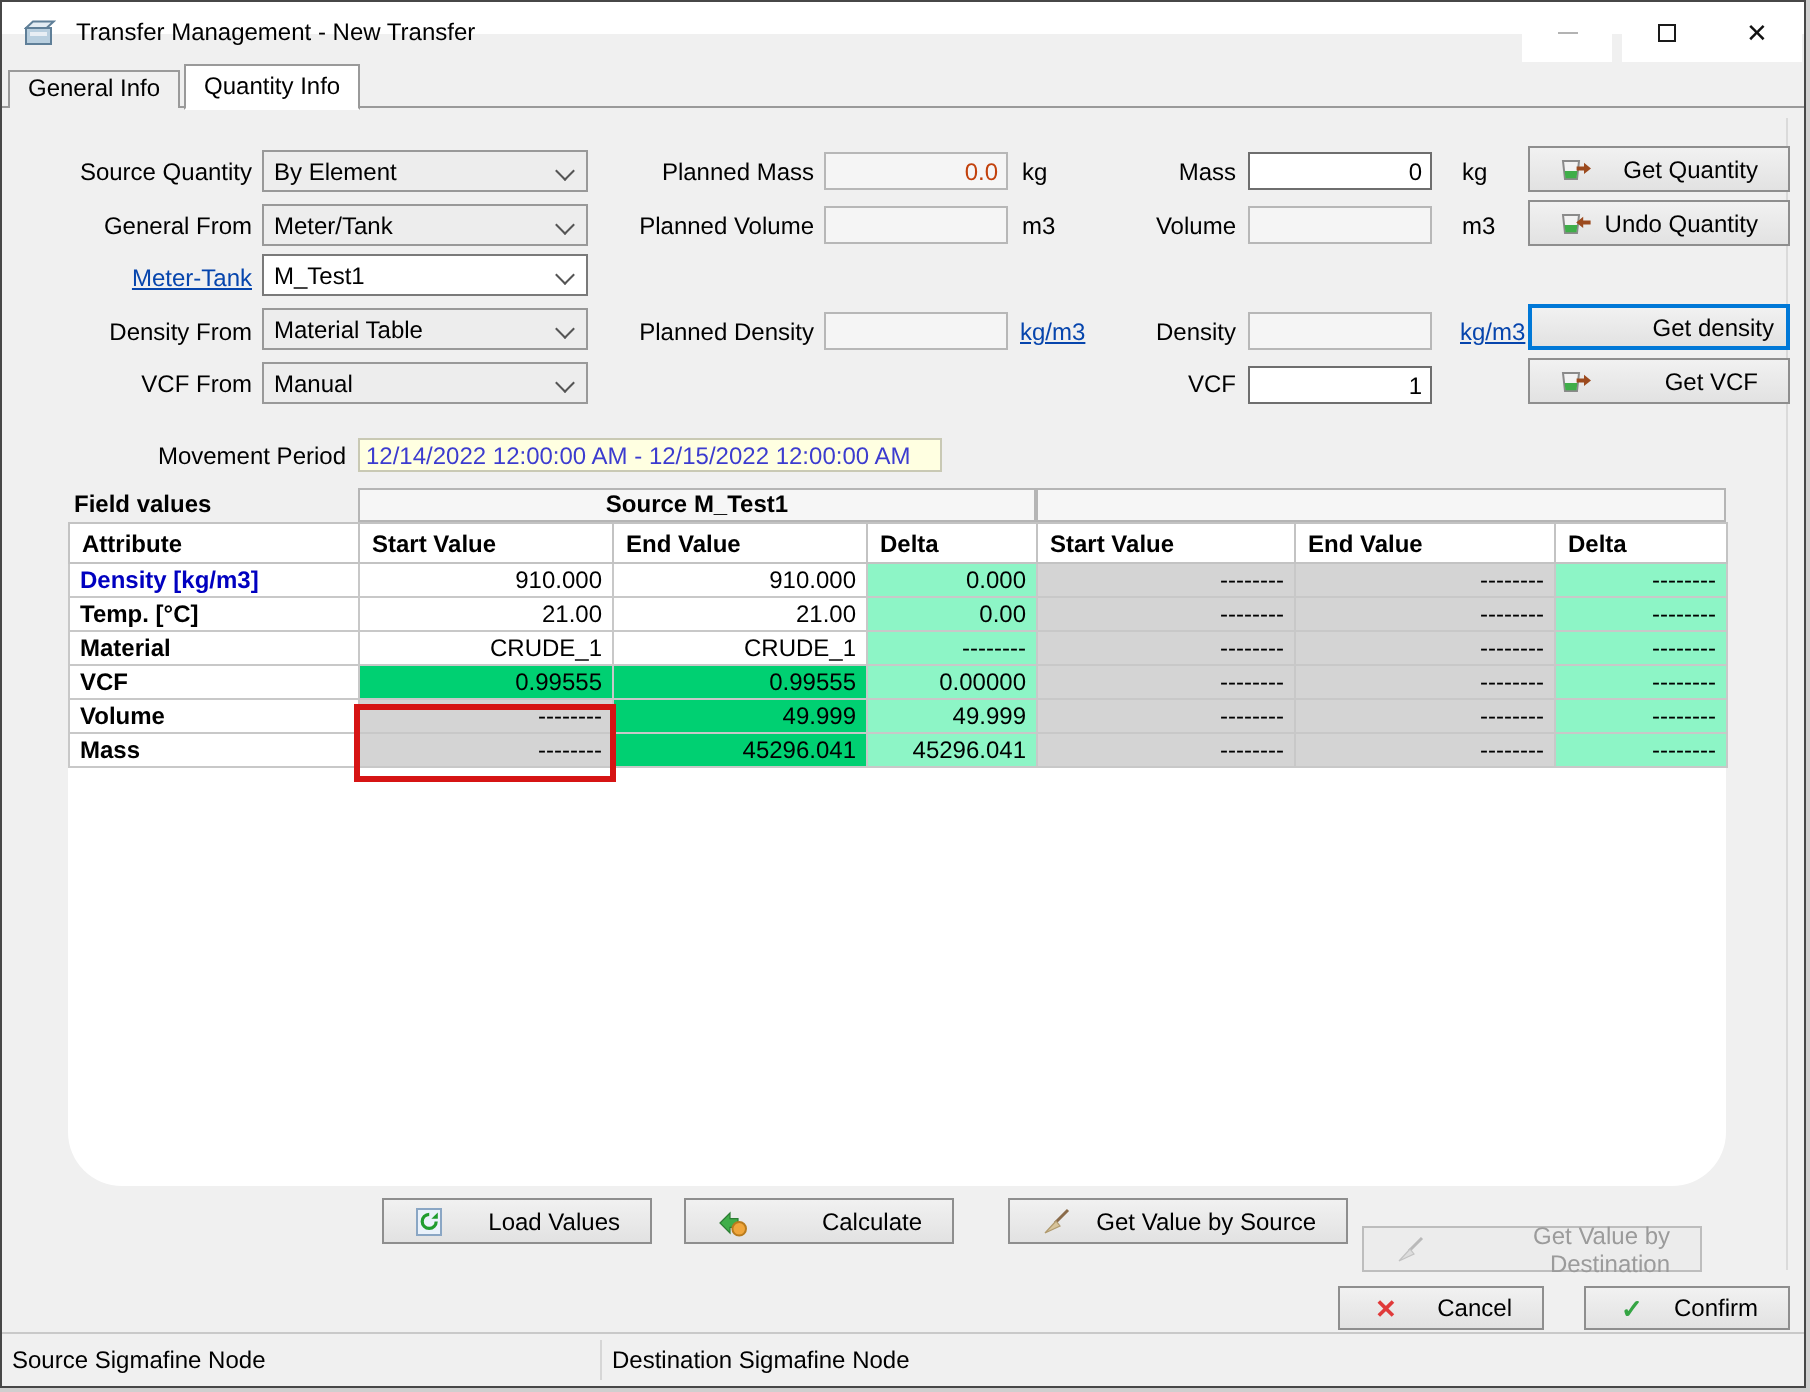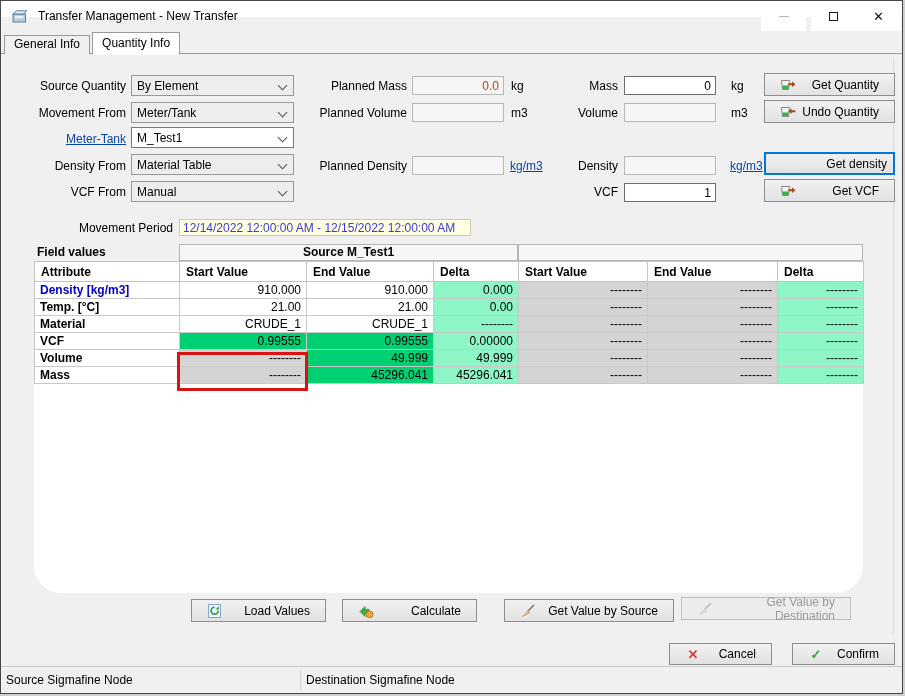--- a/index.html
+++ b/index.html
@@ -102,21 +102,21 @@
   </div>
   <div class="page"></div>
   <div class="right-rule"></div>
 
   <span class="lbl" style="left:10px;width:115px;top:78px;">Source Quantity</span>
   <div class="combo" style="left:130px;top:74px;width:163px;">
     <span>By Element</span>
       <span class="chev"></span>
   </div>
 
-  <span class="lbl" style="left:10px;width:115px;top:105px;">Movement From</span>
+  <span class="lbl" style="left:10px;width:115px;top:105px;">General From</span>
   <div class="combo" style="left:130px;top:101px;width:163px;">
     <span>Meter/Tank</span>
       <span class="chev"></span>
   </div>
 
   <span class="lbl link" style="left:10px;width:115px;top:131px;">Meter-Tank</span>
   <div class="combo white" style="left:130px;top:126px;width:163px;">
     <span>M_Test1</span>
       <span class="chev"></span>
   </div>
@@ -305,21 +305,21 @@
   </div>
   <div class="btn" style="left:503px;top:598px;width:170px;">
     <span class="bicon">
       <svg width="16" height="16" viewBox="0 0 16 16">
           <line x1="14" y1="2" x2="7.5" y2="8.5" stroke="#8a6b4a" stroke-width="1.5"></line>
           <path d="M8 7.5 L2.5 13.5 L10 10 z" fill="#d8c49a" stroke="#b09a6e" stroke-width="0.6"></path>
         </svg>
     </span>
     <span class="btxt">Get Value by Source</span>
   </div>
-  <div class="btn disabled" style="left:680px;top:596px;width:170px;">
+  <div class="btn disabled" style="left:680px;top:612px;width:170px;">
     <span class="bicon">
       <svg width="16" height="16" viewBox="0 0 16 16">
           <line x1="14" y1="2" x2="7.5" y2="8.5" stroke="#b9b9b9" stroke-width="1.5"></line>
           <path d="M8 7.5 L2.5 13.5 L10 10 z" fill="#dddddd" stroke="#c2c2c2" stroke-width="0.6"></path>
         </svg>
     </span>
     <span class="btxt">Get Value by Destination</span>
   </div>
 
   <div class="btn" style="left:668px;top:642px;width:103px;height:22px;">

